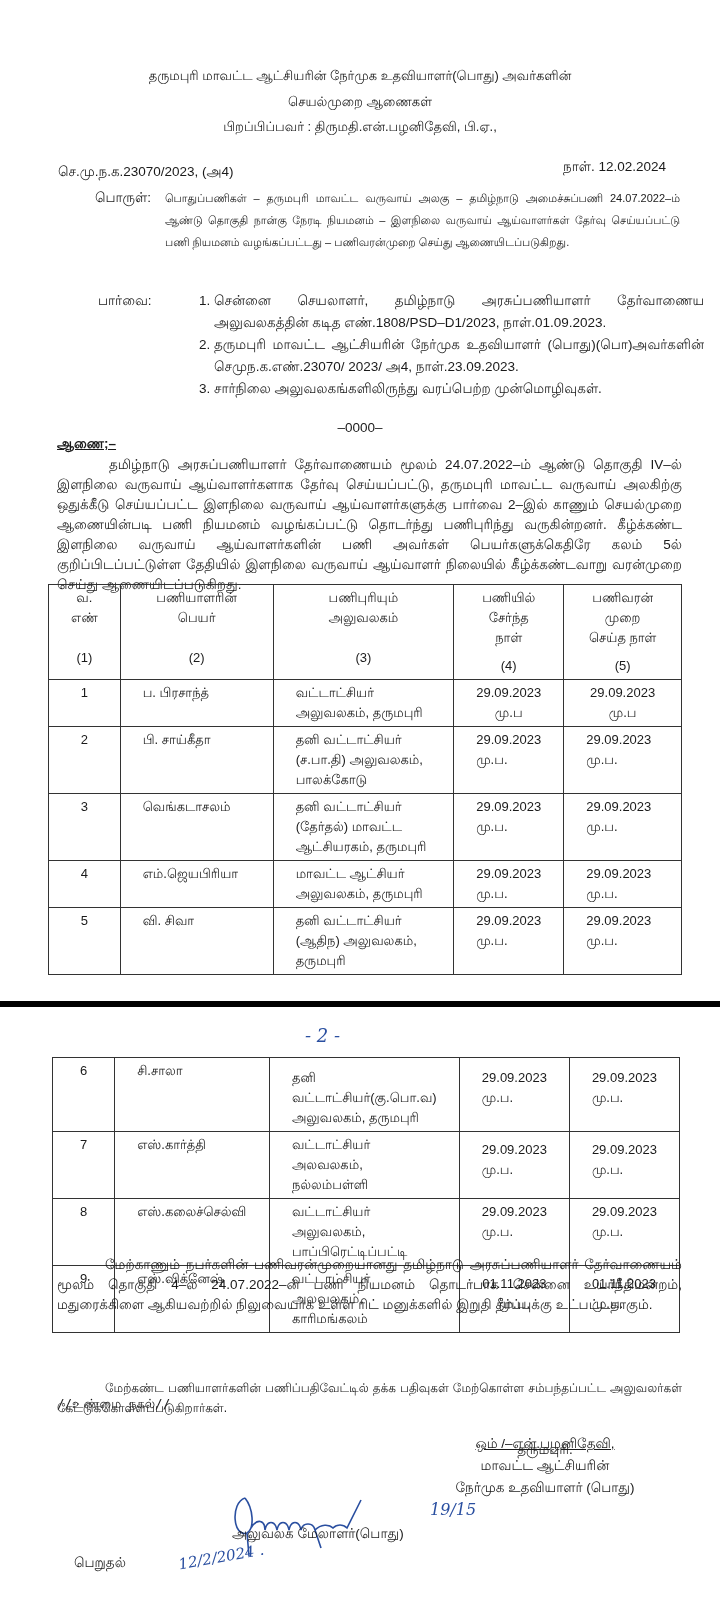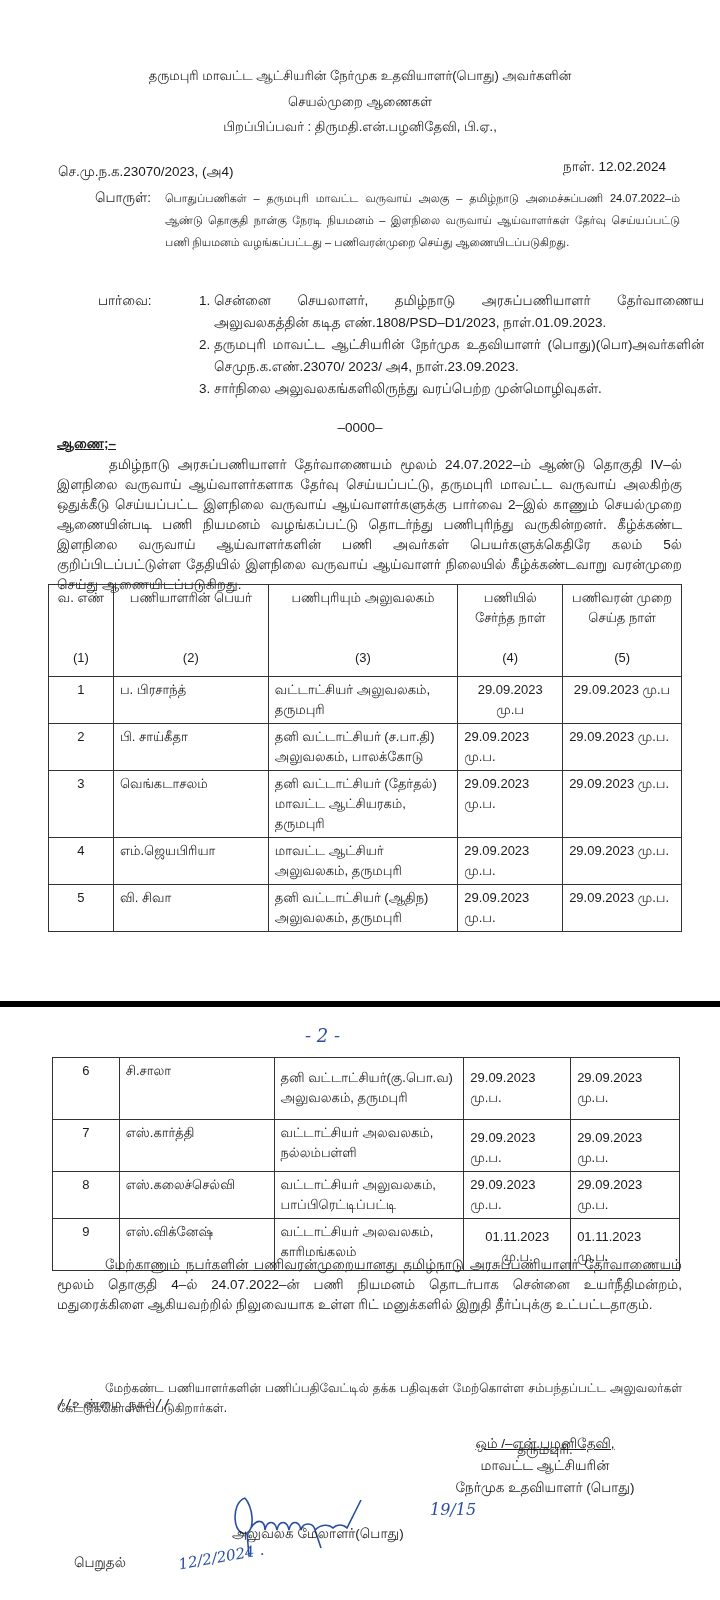--- a/index.html
+++ b/index.html
@@ -5,21 +5,21 @@
   html, body { margin: 0; padding: 0; background: #ffffff; }
   body { width: 720px; height: 1600px; position: relative; overflow: hidden;
          font-family: "Liberation Sans", "DejaVu Sans", sans-serif; color: #1a1a1a; }
   .abs { position: absolute; }
   .hdr { left: 0; width: 720px; text-align: center; font-size: 13px; line-height: 24px; }
   .t13 { font-size: 13.5px; line-height: 24px; }
   .just { text-align: justify; text-align-last: left; }
   .divider { position: absolute; left: 0; top: 1001px; width: 720px; height: 6px; background: #000; }
 
   table.grid { border-collapse: collapse; position: absolute; font-size: 13px; line-height: 20px; }
-  table.grid td { border: 1px solid #333; vertical-align: top; padding: 3px 6px; }
+  table.grid td { border: 1px solid #333; vertical-align: top; padding: 3px 22px; }
   table.grid td.c { text-align: center; }
   .subj-label, .ref-label { position: absolute; font-size: 13.5px; line-height: 22px; }
   ol.refs { position: absolute; margin: 0; padding-left: 22px; font-size: 13.5px; line-height: 22px; }
   ol.refs li { text-align: justify; }
   .sig { position: absolute; left: 430px; width: 230px; text-align: center; font-size: 13.5px; line-height: 24px; }
   .handwrite { position: absolute; color: #2a4fa0; font-family: "DejaVu Serif", serif; font-style: italic; }
 </style>
 </head>
 <body>
 

